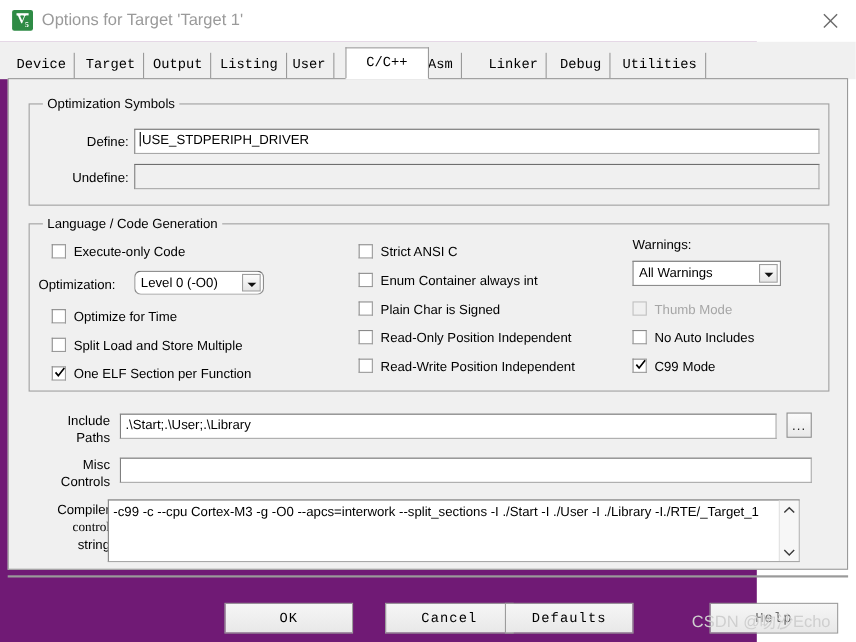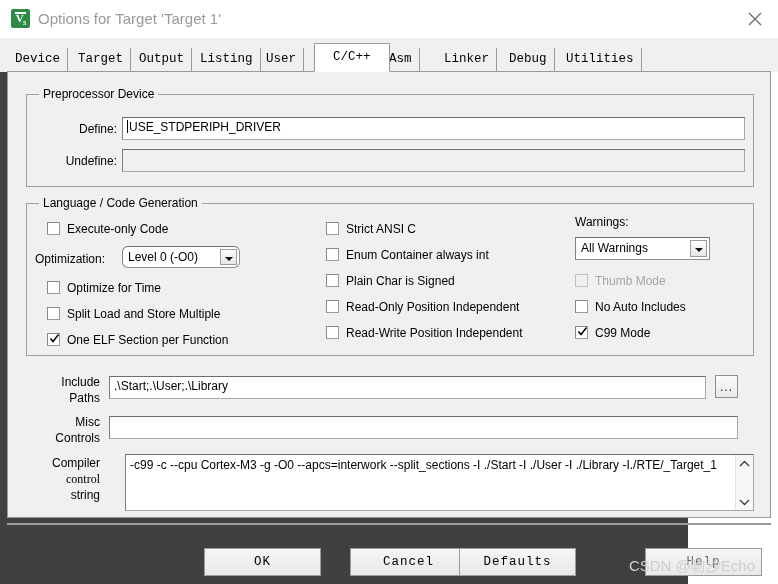--- a/index.html
+++ b/index.html
@@ -16,21 +16,21 @@
     font-size: 12px;
     color: #000000;
     -webkit-font-smoothing: antialiased;
   }
 
   
   #window {
     position: relative;
     width: 688px;
     height: 584px;
-    background: #404040;
+    background: #701a75;
     box-sizing: border-box;
   }
 
   
   #titlebar {
     position: absolute;
     left: 0; top: 0;
     width: 778px; height: 38px;
     background: #ffffff;
   }
@@ -359,21 +359,21 @@
     <div class="tab active" style="left:314px;">C/C++</div>
     <div class="tab" style="left:382px;">Asm</div>
     <div class="tab" style="left:437px;">Linker</div>
     <div class="tab" style="left:502px;">Debug</div>
     <div class="tab" style="left:559px;">Utilities</div>
   </div>
 
   <div id="page">
 
     <div class="groupbox" style="left:18px; top:22px; width:728px; height:93px;">
-      <div class="legend">Preprocessor Device</div>
+      <div class="legend">Optimization Symbols</div>
 
       <div class="lbl right" style="left:10px; top:27px; width:80px;">Define:</div>
       <div class="textbox" style="left:95px; top:22px; width:623px; height:23px;">
         <span class="caret"></span><span>USE_STDPERIPH_DRIVER</span>
       </div>
 
       <div class="lbl right" style="left:10px; top:59px; width:80px;">Undefine:</div>
       <div class="textbox disabled" style="left:95px; top:54px; width:623px; height:23px;">
         <span></span>
       </div>
@@ -471,21 +471,21 @@
     <div class="lbl right" style="left:20px; top:343px; width:72px;">Misc</div>
     <div class="lbl right" style="left:20px; top:359px; width:72px;">Controls</div>
     <div class="textbox" style="left:101px; top:344px; width:629px; height:23px;">
       <span></span>
     </div>
 
     <div class="lbl right" style="left:14px; top:384px; width:78px;">Compiler</div>
     <div class="lbl right" style="left:14px; top:400px; width:78px;font-family:Liberation Serif, serif;">control</div>
     <div class="lbl right" style="left:14px; top:416px; width:78px;">string</div>
 
-    <div id="cc-string-box" style="left:117px; top:382px; width:629px; height:57px;padding-left:8px;">
+    <div id="cc-string-box" style="left:90px; top:382px; width:629px; height:57px;padding-left:8px;">
       <div id="cc-string-text">-c99 -c --cpu Cortex-M3 -g -O0 --apcs=interwork --split_sections -I ./Start -I ./User -I ./Library -I./RTE/_Target_1</div>
       <div id="cc-scrollbar">
         <div class="sbtn up">
           <svg width="11" height="8" viewBox="0 0 11 8" aria-hidden="true">
               <path d="M1 6 L5.5 1.5 L10 6" stroke="#3b3b3b" stroke-width="1.3" fill="none"></path>
             </svg>
         </div>
         <div class="sbtn down">
           <svg width="11" height="8" viewBox="0 0 11 8" aria-hidden="true">
               <path d="M1 2 L5.5 6.5 L10 2" stroke="#3b3b3b" stroke-width="1.3" fill="none"></path>

